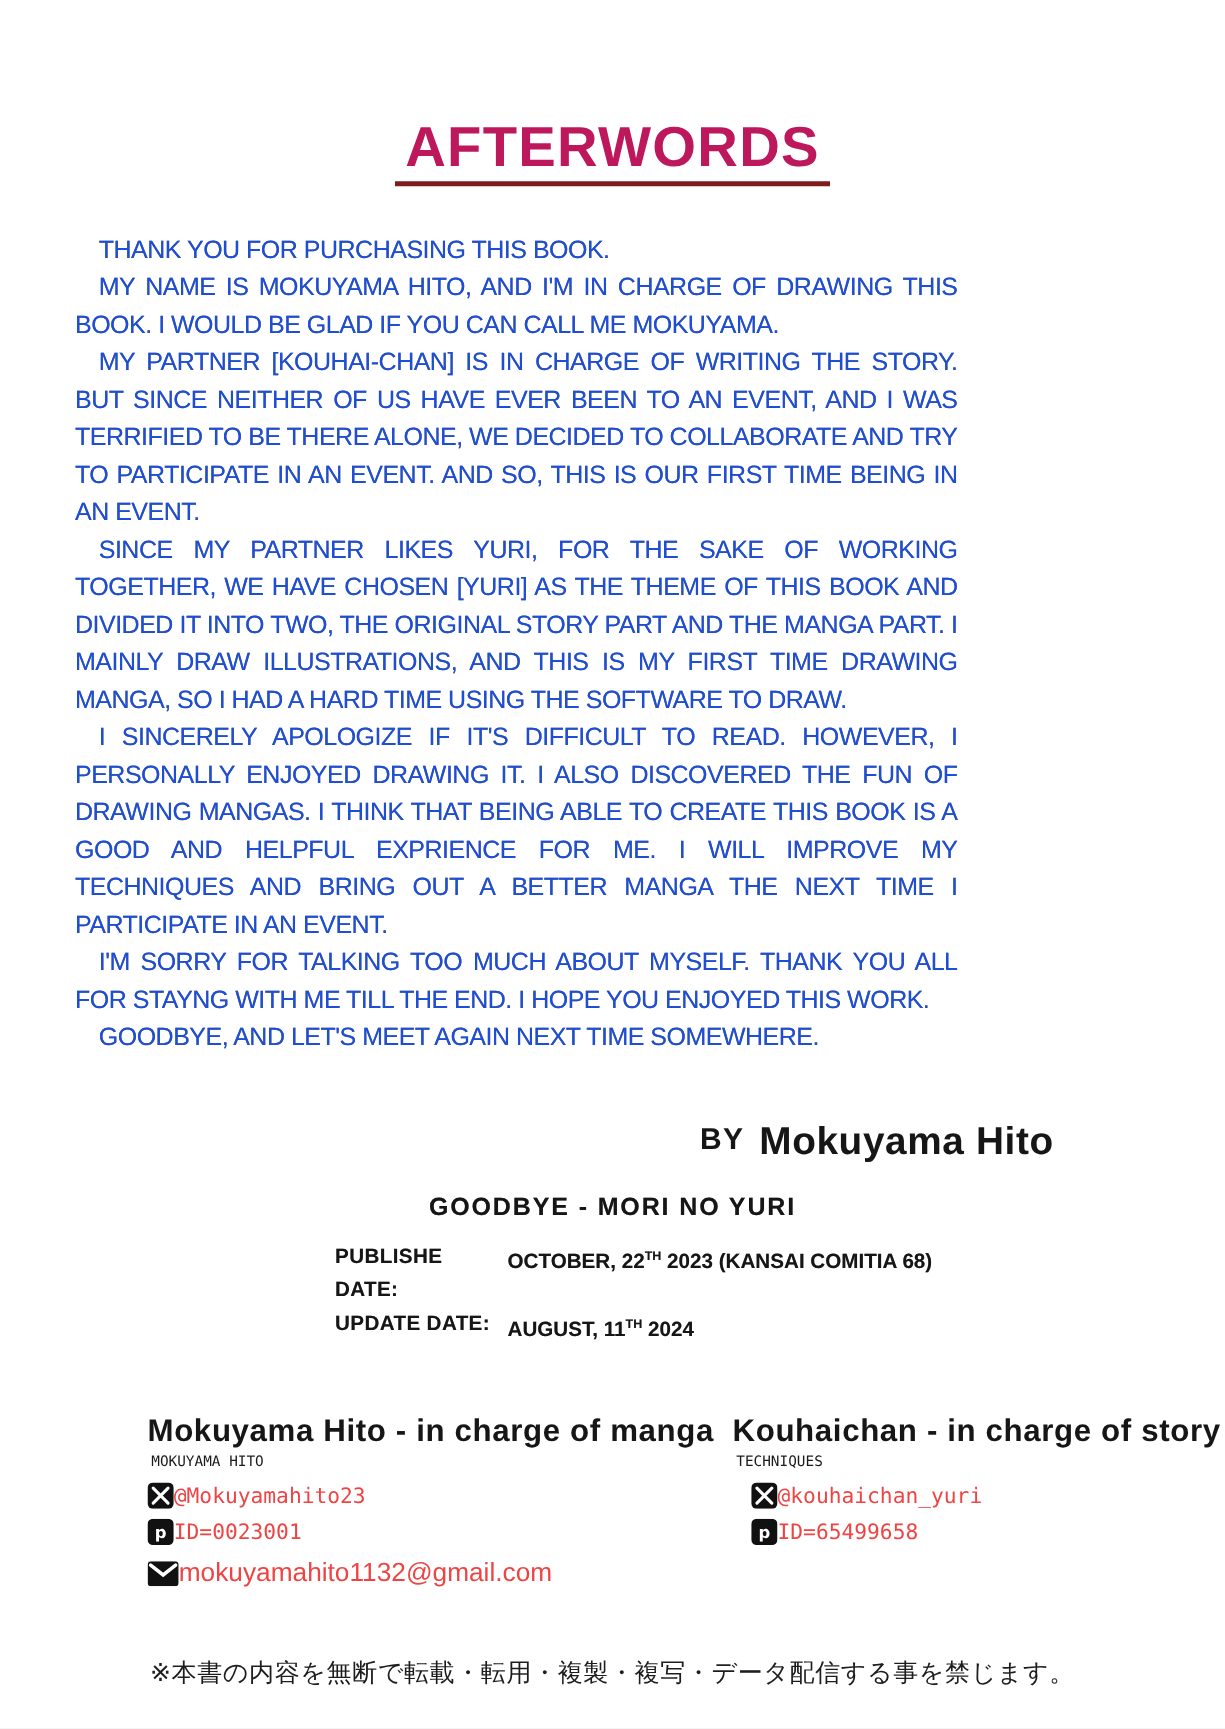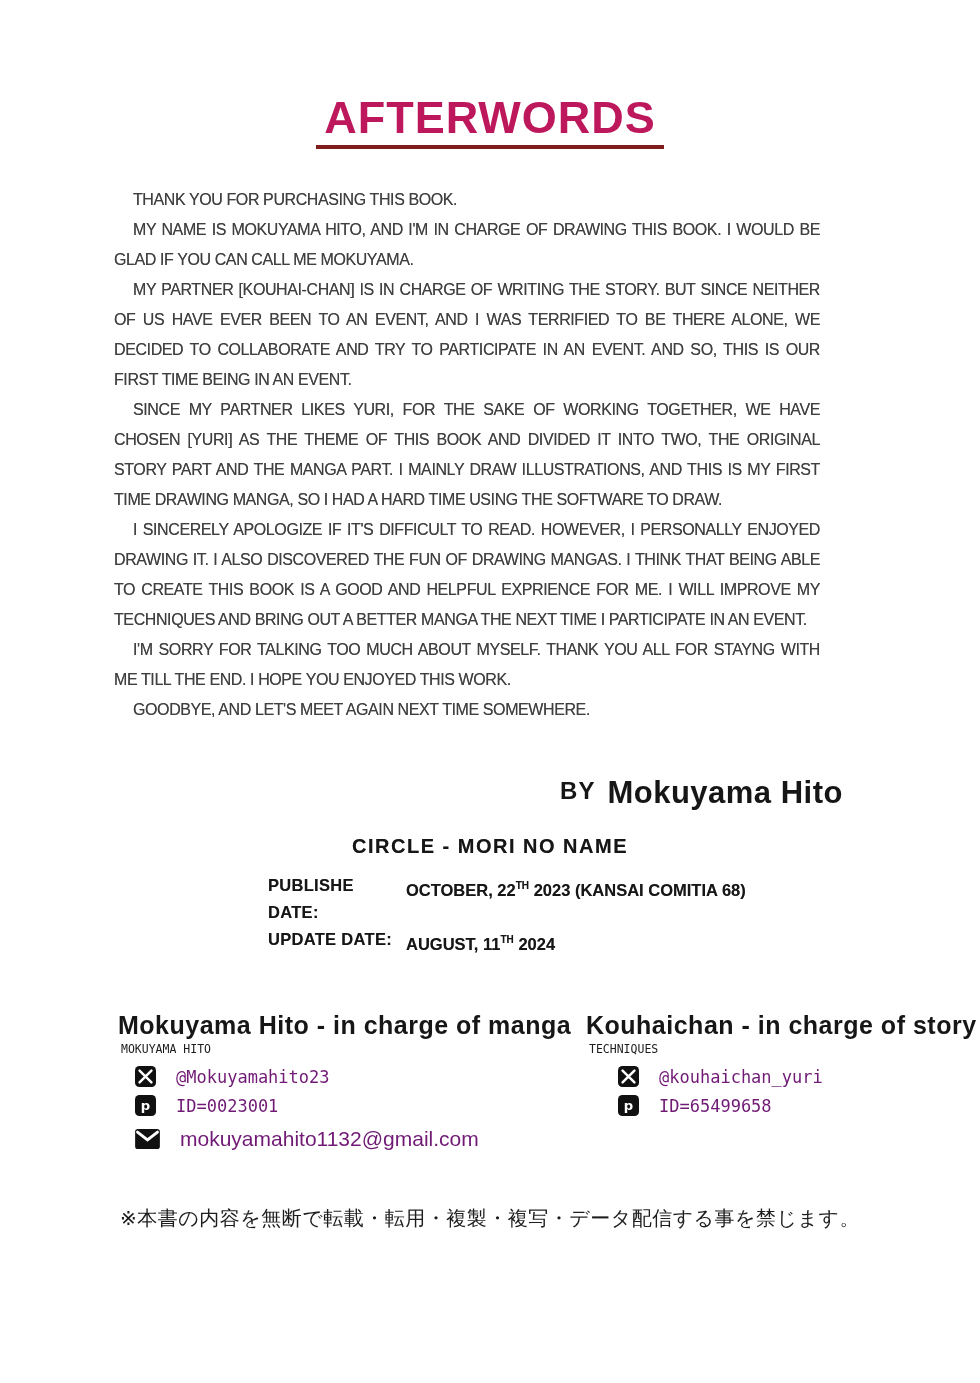--- a/index.html
+++ b/index.html
@@ -10,23 +10,23 @@
   }
   
   .title-wrap{text-align:center;padding-top:94px;margin:0;}
   .title{
     display:inline-block;font-size:45px;line-height:1.05;font-weight:900;
     letter-spacing:1px;color:#be185d;border-bottom:4px solid #7f1d1d;
     padding:0 8px 4px 8px;
   }
   
   .body-text{
-    width:706px;margin:36px 0 0 114px;
-    font-size:16px;line-height:30px;letter-spacing:-0.4px;
-    text-align:justify;color:#404040;
+    width:706px;margin:36px 0 0 60px;
+    font-size:20px;line-height:30px;letter-spacing:-0.4px;
+    text-align:justify;color:#1d4ed8;
     text-shadow:0 0 0.5px rgba(0,0,0,.55);
   }
   .body-text p{margin:0;text-indent:19px;}
   
   .byline{width:706px;margin:50px 0 0 137px;text-align:right;padding-right:24px;}
   .by-prefix{font-size:24px;font-weight:800;letter-spacing:1px;vertical-align:4px;}
   .by-name{font-size:31px;font-weight:700;margin-left:12px;letter-spacing:0.5px;}
   
   .circle{
     text-align:center;margin-top:24px;font-size:20px;font-weight:800;
@@ -40,22 +40,22 @@
   
   .contacts{display:flex;margin:54px 0 0 118px;}
   .contact-col{width:468px;flex:0 0 auto;}
   .contact-col.right{width:auto;}
   .contact-heading{font-size:25px;font-weight:700;letter-spacing:0.5px;line-height:1.1;}
   .contact-subheading{
     font-family:"DejaVu Sans Mono",monospace;font-size:11.5px;color:#1b1b1b;
     margin:3px 0 10px 3px;letter-spacing:0;
   }
   .contact-row{
-    display:flex;align-items:center;gap:20px;margin-top:8px;
-    font-family:"DejaVu Sans Mono",monospace;font-size:17px;color:#701a75;margin-left:17px;
+    display:flex;align-items:center;gap:0;margin-top:8px;
+    font-family:"DejaVu Sans Mono",monospace;font-size:17px;color:#ef4444;
   }
   .contact-col.right .contact-row{padding-left:15px;}
   .contact-row.email{font-family:Liberation Sans, sans-serif;font-size:21px;margin-top:11px;}
   .icon{display:inline-flex;flex:0 0 auto;line-height:0;}
   
   .copyright{
     text-align:center;margin-top:54px;font-size:20px;color:#1d1d1d;
     font-family:"DejaVu Sans",sans-serif;letter-spacing:0.5px;
   }
 </style>
@@ -73,21 +73,21 @@
     <p>SINCE MY PARTNER LIKES YURI, FOR THE SAKE OF WORKING TOGETHER, WE HAVE CHOSEN [YURI] AS THE THEME OF THIS BOOK AND DIVIDED IT INTO TWO, THE ORIGINAL STORY PART AND THE MANGA PART. I MAINLY DRAW ILLUSTRATIONS, AND THIS IS MY FIRST TIME DRAWING MANGA, SO I HAD A HARD TIME USING THE SOFTWARE TO DRAW.</p>
     <p>I SINCERELY APOLOGIZE IF IT'S DIFFICULT TO READ. HOWEVER, I PERSONALLY ENJOYED DRAWING IT. I ALSO DISCOVERED THE FUN OF DRAWING MANGAS. I THINK THAT BEING ABLE TO CREATE THIS BOOK IS A GOOD AND HELPFUL EXPRIENCE FOR ME. I WILL IMPROVE MY TECHNIQUES AND BRING OUT A BETTER MANGA THE NEXT TIME I PARTICIPATE IN AN EVENT.</p>
     <p>I'M SORRY FOR TALKING TOO MUCH ABOUT MYSELF. THANK YOU ALL FOR STAYNG WITH ME TILL THE END. I HOPE YOU ENJOYED THIS WORK.</p>
     <p>GOODBYE, AND LET'S MEET AGAIN NEXT TIME SOMEWHERE.</p>
   </div>
 
   <div class="byline">
     <span class="by-prefix">BY</span><span class="by-name">Mokuyama Hito</span>
   </div>
 
-  <div class="circle">CIRCLE - MORI NO NAME</div>
+  <div class="circle">GOODBYE - MORI NO YURI</div>
 
   <div class="dates">
     <div class="date-row">
       <span class="date-label">PUBLISHE DATE:</span>
       <span class="date-value"><span>OCTOBER, 22</span><sup>TH</sup><span> 2023 (KANSAI COMITIA 68)</span></span>
     </div>
     <div class="date-row">
       <span class="date-label">UPDATE DATE:</span>
       <span class="date-value"><span>AUGUST, 11</span><sup>TH</sup><span> 2024</span></span>
     </div>

